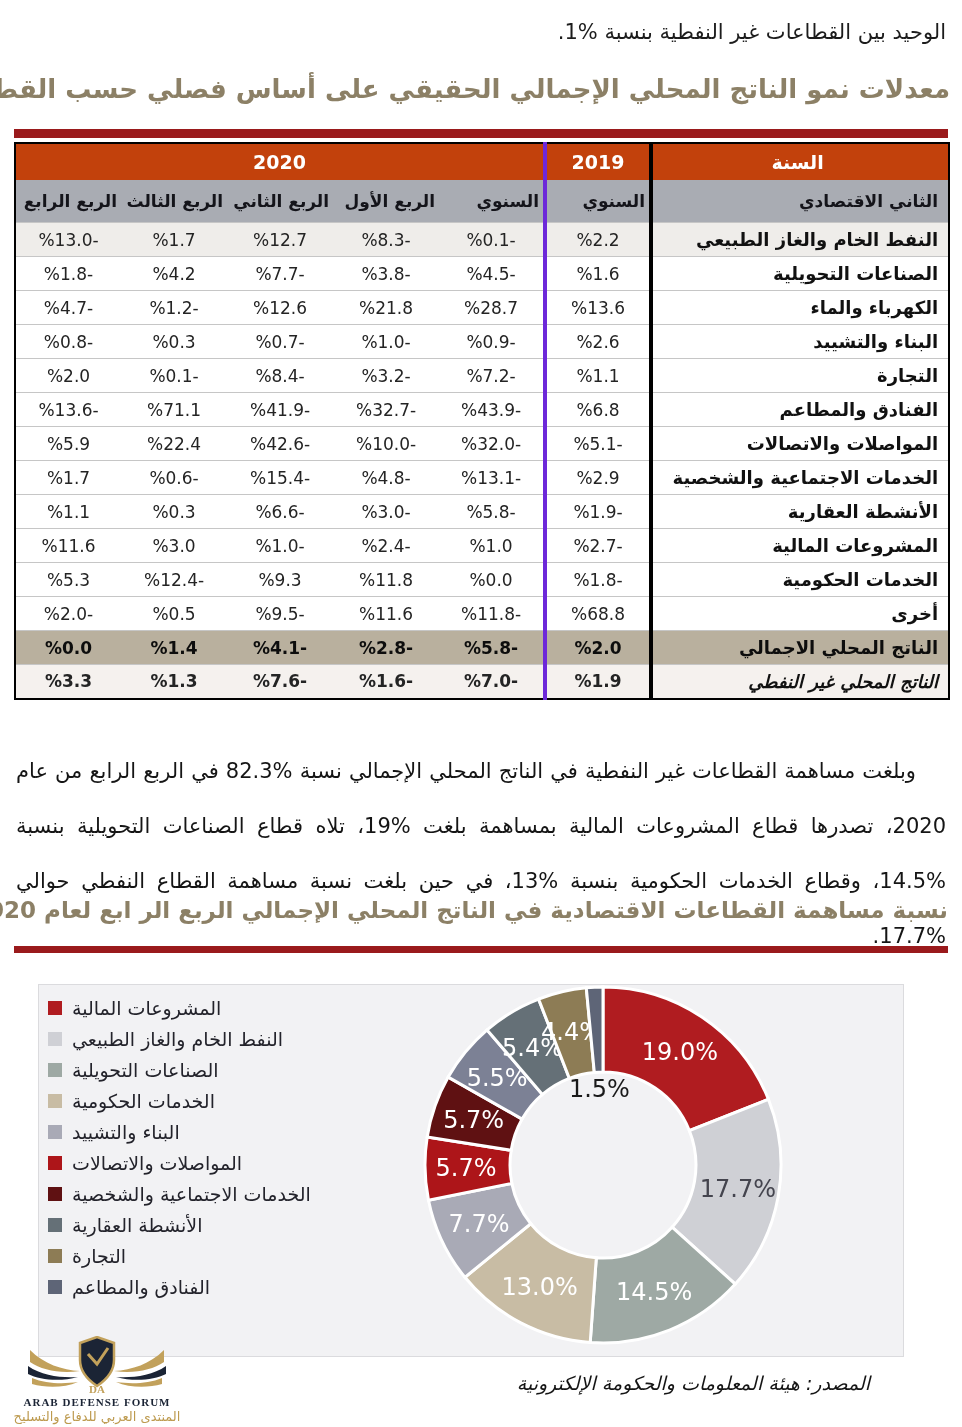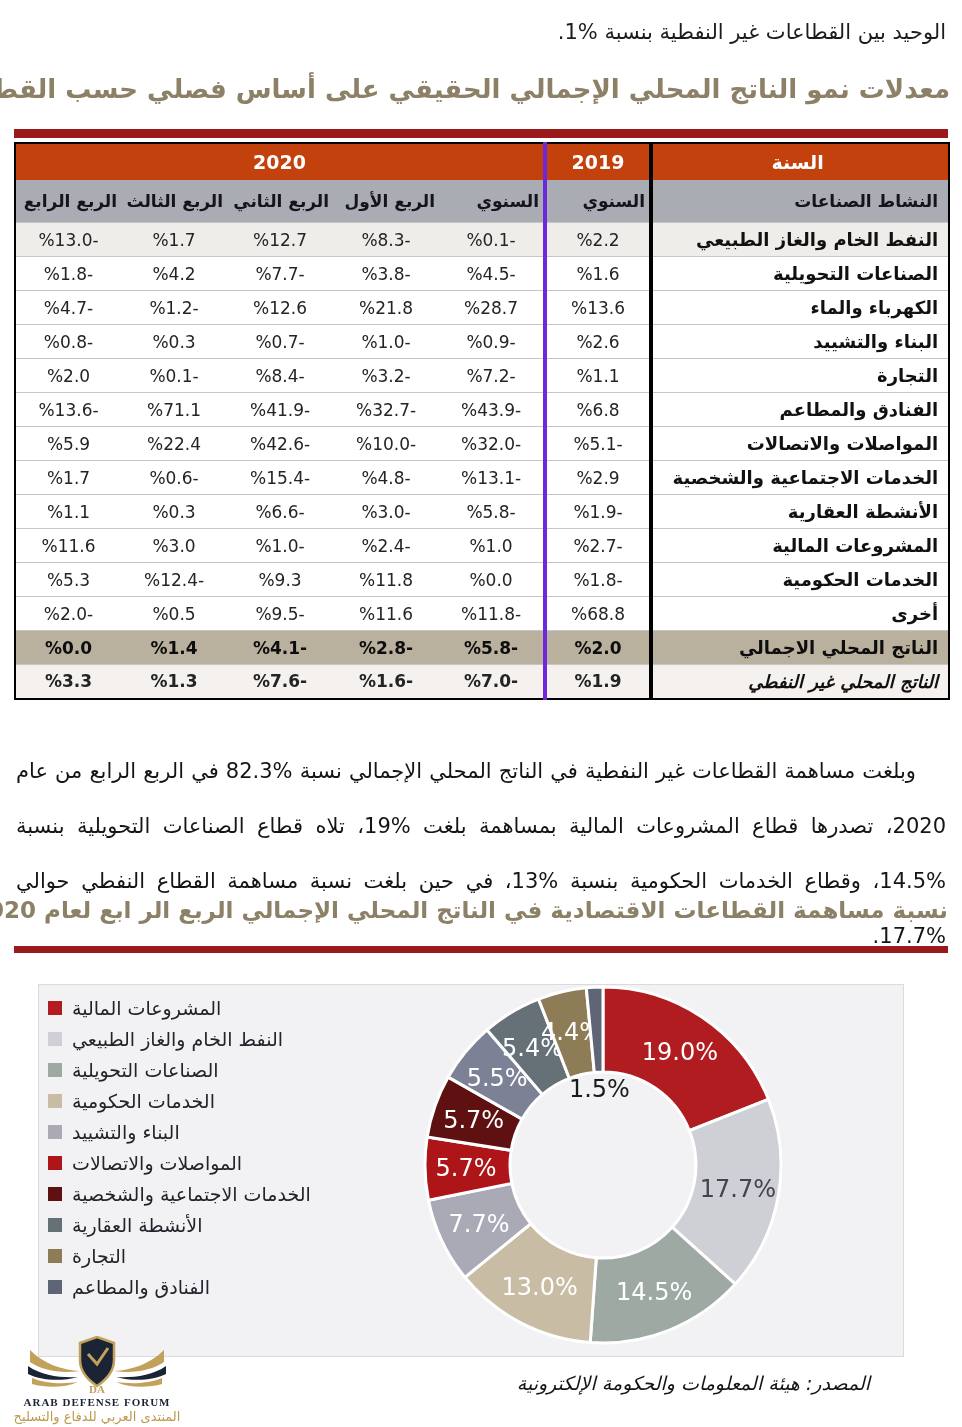--- a/index.html
+++ b/index.html
@@ -77,21 +77,21 @@
         <col style="width:106px">
         <col style="width:106px">
     </colgroup>
     <thead>
       <tr class="h1">
         <th class="act">السنة</th>
         <th class="c2019">2019</th>
         <th colspan="5">2020</th>
       </tr>
       <tr class="h2">
-        <th class="act">النشاط الصناعات</th>
+        <th class="act">الثاني الاقتصادي</th>
         <th class="c2019">السنوي</th>
         <th>السنوي</th>
         <th>الربع الأول</th>
         <th>الربع الثاني</th>
         <th>الربع الثالث</th>
         <th>الربع الرابع</th>
       </tr>
     </thead>
     <tbody id="gdp-table-body">
         <tr class="r0">

